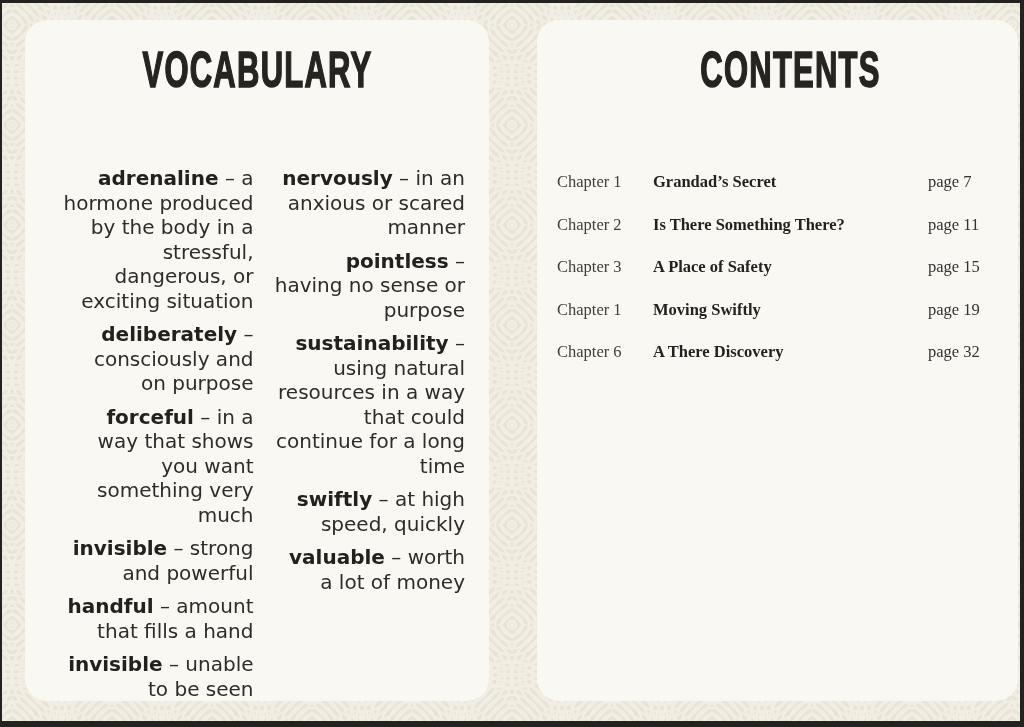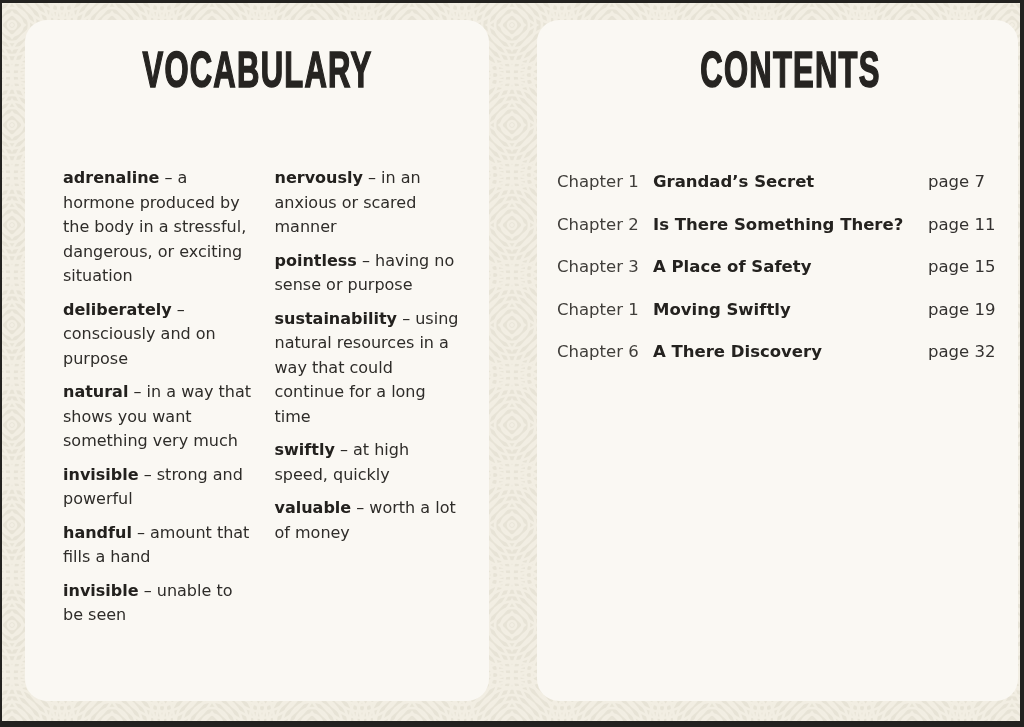--- a/index.html
+++ b/index.html
@@ -48,38 +48,40 @@
 
   
   .vocab-columns {
     position: absolute;
     top: 146px; left: 30px; right: 24px;
     display: flex; gap: 13px;
   }
   .vocab-col { flex: 1 1 50%; min-width: 0; }
   .vocab-entry {
     margin: 0 0 9px 8px;
-    font-size: 16px;
+    font-size: 20px;
     line-height: 24.5px;
     color: #2e2c29;
+    text-align: right;
   }
   .vocab-entry .term { font-weight: 700; color: #23211e; }
 
   
   .toc {
     position: absolute;
     top: 150px; left: 20px; right: 28px;
   }
   .toc-row {
     display: grid;
     grid-template-columns: 96px 1fr 62px;
     align-items: baseline;
     margin-bottom: 18.5px;
     font-size: 16.5px;
     line-height: 24px;
+    font-family: Liberation Serif, serif;
   }
   .toc-chapter { color: #403e3a; }
   .toc-title   { font-weight: 700; color: #24221f; padding-right: 6px; }
   .toc-page    { color: #343230; white-space: nowrap; }
 </style>
 </head>
 <body>
 
 <div class="frame">
 
@@ -117,21 +119,21 @@
   <div class="page page-left">
     <div class="page-title-wrap">
       <span class="page-title">VOCABULARY</span>
     </div>
     <div class="vocab-columns">
       <div class="vocab-col" id="vocab-col-0">
   <p class="vocab-entry"><span class="term">adrenaline</span> <span class="def">– a hormone produced by the body in a stressful, dangerous, or exciting situation</span></p>
 
   <p class="vocab-entry"><span class="term">deliberately</span> <span class="def">– consciously and on purpose</span></p>
 
-  <p class="vocab-entry"><span class="term">natural</span> <span class="def">– in a way that shows you want something very much</span></p>
+  <p class="vocab-entry"><span class="term">forceful</span> <span class="def">– in a way that shows you want something very much</span></p>
 
   <p class="vocab-entry"><span class="term">invisible</span> <span class="def">– strong and powerful</span></p>
 
   <p class="vocab-entry"><span class="term">handful</span> <span class="def">– amount that fills a hand</span></p>
 
   <p class="vocab-entry"><span class="term">invisible</span> <span class="def">– unable to be seen</span></p>
 </div>
       <div class="vocab-col" id="vocab-col-1">
   <p class="vocab-entry"><span class="term">nervously</span> <span class="def">– in an anxious or scared manner</span></p>
 

